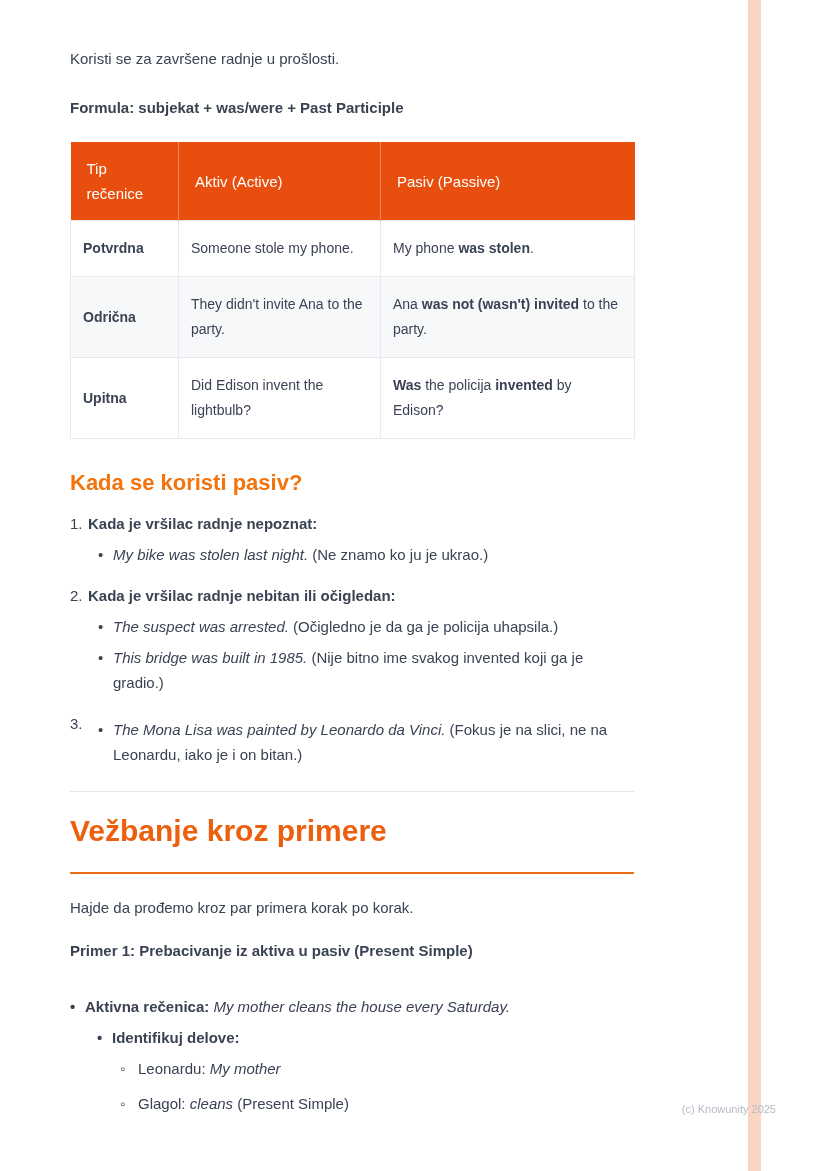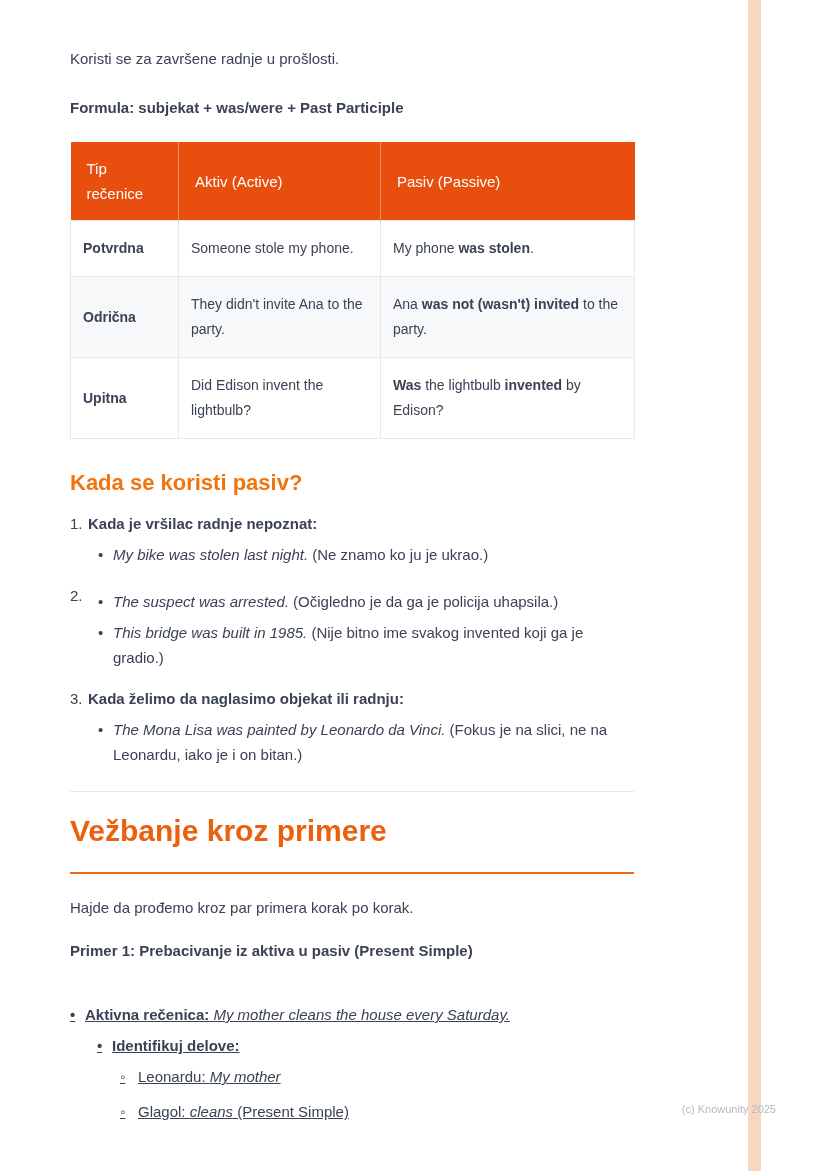--- a/index.html
+++ b/index.html
@@ -66,21 +66,21 @@
   .obody .uli { padding-left:10px; }
 
   .b { font-weight:700; }
   .i { font-style:italic; }
 
   hr.divider { border:none; border-top:1px solid #e5e7eb; margin-top:24px; }
 
   .intro2 { margin-top:22px; }
   .primer { margin-top:20px; }
 
-  .ulist { margin-top:40px;text-decoration:underline; }
+  .ulist { margin-top:32px; }
   .uli.l1 { margin-top:0; }
   .nested1 { margin-left:27px; margin-top:6px; }
   .nested2 { margin-left:23px; margin-top:6px; }
   .uli.l3 { margin-bottom:10px; }
   .uli.l3::before { content:"◦"; flex:0 0 18px; }
   .uli.l2::before, .uli.l1::before { font-weight:700; }
 
   .footer {
     position:absolute; top:1103px; right:52px; z-index:3;
     font-size:11px; color:#b5bac3;
@@ -117,21 +117,21 @@
           <td><span>My phone </span><span class="b">was stolen</span><span>.</span></td>
         </tr>
         <tr>
           <td class="tip">Odrična</td>
           <td><span>They didn't invite Ana to the party.</span></td>
           <td><span>Ana </span><span class="b">was not (wasn't) invited</span><span> to the party.</span></td>
         </tr>
         <tr>
           <td class="tip">Upitna</td>
           <td><span>Did Edison invent the lightbulb?</span></td>
-          <td><span class="b">Was</span><span> the lightbulb </span><span class="b">invented</span><span> by Edison?</span></td>
+          <td><span class="b">Was</span><span> the policija </span><span class="b">invented</span><span> by Edison?</span></td>
         </tr>
       </tbody>
     </table>
 
     <h3 class="usage">Kada se koristi pasiv?</h3>
 
     <div class="olist">
 
       <div class="oli">
         <span class="onum">1.</span>
@@ -139,33 +139,33 @@
           <div class="otitle">Kada je vršilac radnje nepoznat:</div>
           <div class="uli">
             <div class="utext"><span class="i">My bike was stolen last night.</span><span> (Ne znamo ko ju je ukrao.)</span></div>
           </div>
         </div>
       </div>
 
       <div class="oli">
         <span class="onum">2.</span>
         <div class="obody">
+          <div class="otitle">Kada je vršilac radnje nebitan ili očigledan:</div>
           <div class="uli">
             <div class="utext"><span class="i">The suspect was arrested.</span><span> (Očigledno je da ga je policija uhapsila.)</span></div>
           </div>
           <div class="uli">
             <div class="utext"><span class="i">This bridge was built in 1985.</span><span> (Nije bitno ime svakog invented koji ga je gradio.)</span></div>
           </div>
         </div>
       </div>
 
       <div class="oli">
         <span class="onum">3.</span>
         <div class="obody">
-          <div class="otitle">Kada želimo da naglasimo objekat ili radnju:</div>
           <div class="uli">
             <div class="utext"><span class="i">The Mona Lisa was painted by Leonardo da Vinci.</span><span> (Fokus je na slici, ne na Leonardu, iako je i on bitan.)</span></div>
           </div>
         </div>
       </div>
 
     </div>
 
     <hr class="divider">
 

